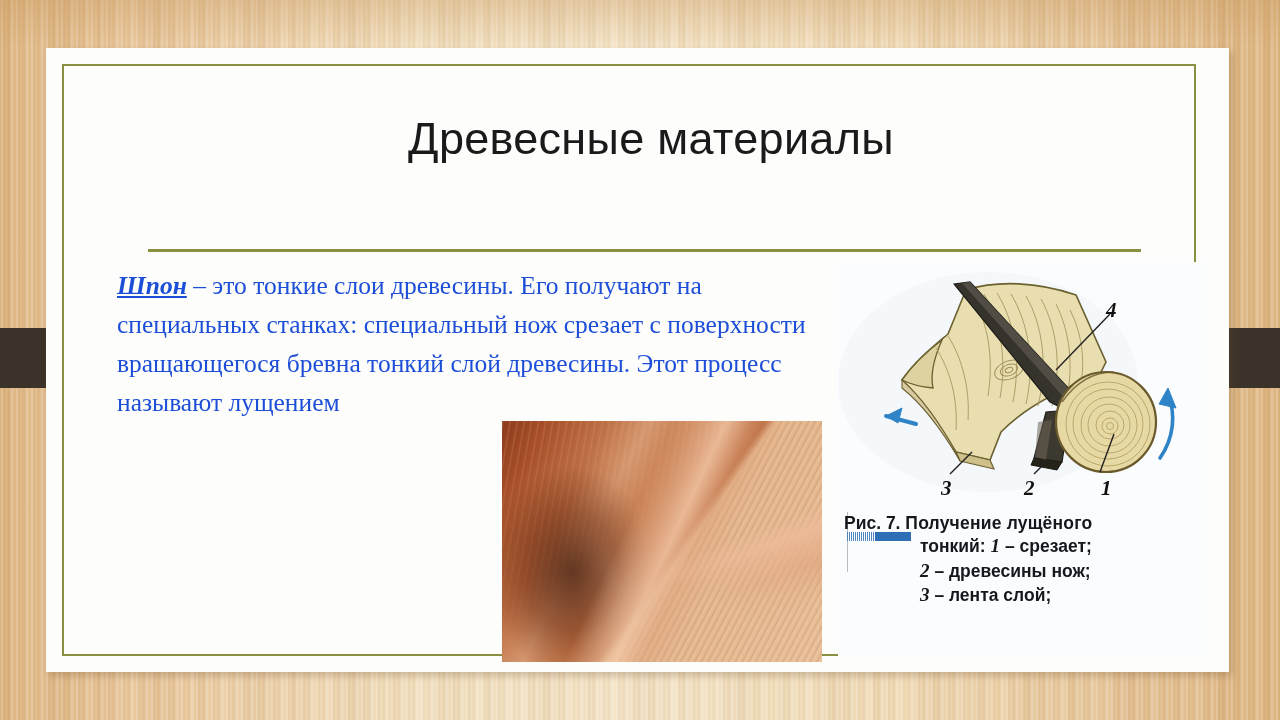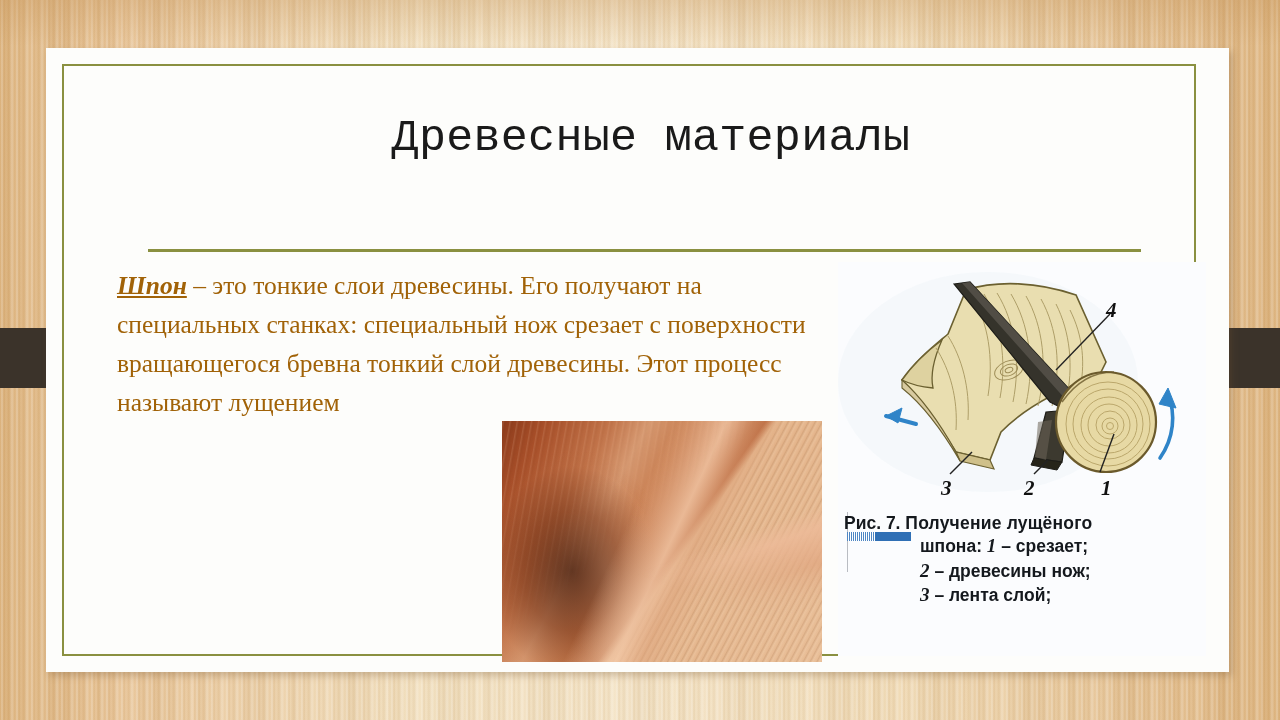--- a/index.html
+++ b/index.html
@@ -114,21 +114,21 @@
     pointer-events: none;
   }
 
   
   #slide-title {
     position: absolute;
     left: 62px;
     top: 113px;
     width: 1178px;
     text-align: center;
-    font-family: Liberation Mono, monospace;
+    font-family: Liberation Sans, sans-serif;
     font-size: 45px;
     font-weight: 400;
     color: #1a1a1a;
     letter-spacing: 0.3px;
     white-space: nowrap;
   }
 
   
   #title-rule {
     position: absolute;
@@ -141,21 +141,21 @@
 
   
   #body-text {
     position: absolute;
     left: 117px;
     top: 266px;
     width: 700px;
     font-family: "Liberation Serif", "DejaVu Serif", serif;
     font-size: 25.5px;
     line-height: 39px;
-    color: #a16207;
+    color: #1d4ed8;
   }
   #body-term {
     font-weight: bold;
     font-style: italic;
     text-decoration: underline;
     text-underline-offset: 2px;
   }
 
   
   #veneer-photo {
@@ -418,19 +418,19 @@
     </svg>
 
     <div class="fig-num" id="fig-num-1">1</div>
     <div class="fig-num" id="fig-num-2">2</div>
     <div class="fig-num" id="fig-num-3">3</div>
     <div class="fig-num" id="fig-num-4">4</div>
 
     <div id="fig-caption">
       <div class="cap-row" id="cap-line1"><span id="cap-fig-label">Рис. 7.</span>&nbsp;<span id="cap-fig-text">Получение лущёного</span></div>
       <div id="cap-barcode"></div>
-      <div class="cap-row cap-indent"><span>шпона:</span>&nbsp;<span class="cap-num">1</span>&nbsp;<span>–</span>&nbsp;<span>срезает;</span></div>
+      <div class="cap-row cap-indent"><span>тонкий:</span>&nbsp;<span class="cap-num">1</span>&nbsp;<span>–</span>&nbsp;<span>срезает;</span></div>
       <div class="cap-row cap-indent"><span class="cap-num">2</span>&nbsp;<span>–</span>&nbsp;<span>древесины нож;</span></div>
       <div class="cap-row cap-indent"><span class="cap-num">3</span>&nbsp;<span>–</span>&nbsp;<span>лента слой;</span></div>
     </div>
   </div>
 
 </div>
 
 </body></html>

